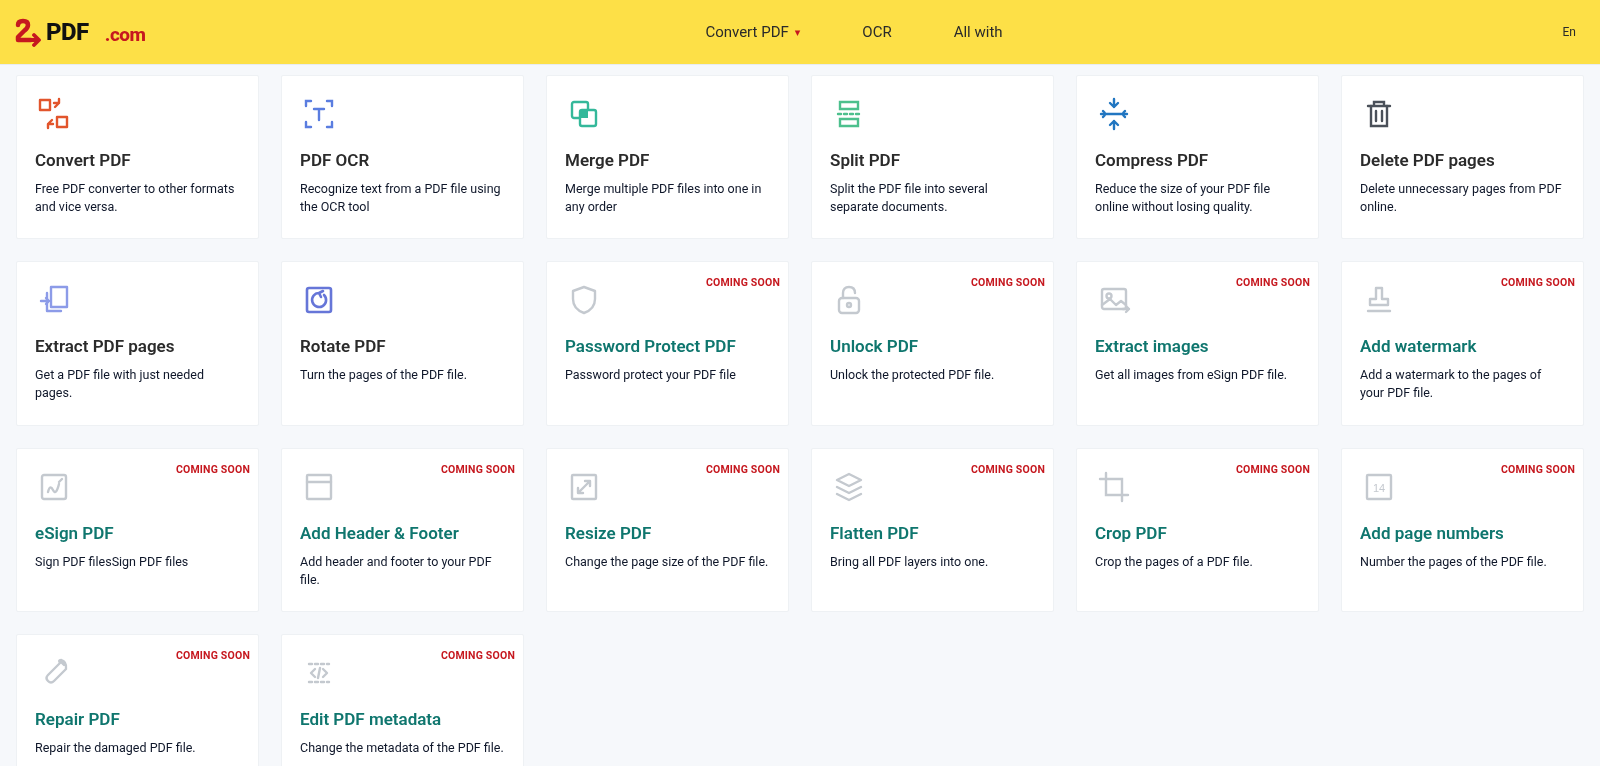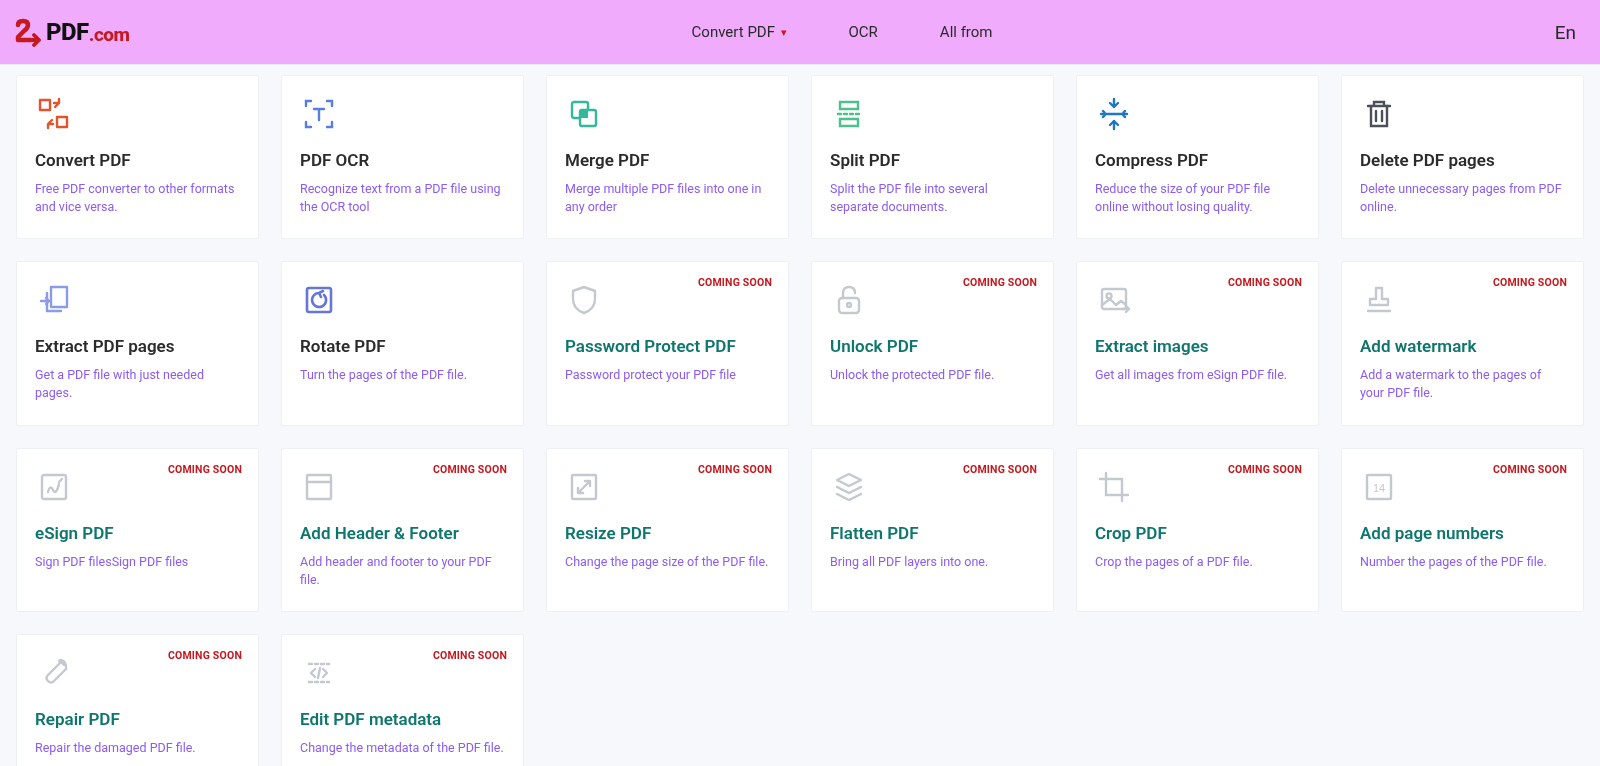--- a/index.html
+++ b/index.html
@@ -3,57 +3,57 @@
 <meta charset="utf-8">
 <style>
   * { box-sizing: border-box; margin: 0; padding: 0; }
   body {
     font-family: -apple-system, BlinkMacSystemFont, "Segoe UI", Roboto, Arial, sans-serif;
     background: #f6f8fb;
     color: #2a2a2a;
     width: 1600px;
   }
   header {
-    background: #f0abfc;
+    background: #fde047;
     border-bottom: 1px solid #e8ecf0;
     height: 65px;
     display: flex;
     align-items: center;
     padding: 0 14px;
   }
   .logo {
     display: flex;
     align-items: center;
     font-weight: 800;
     font-size: 24px;
     color: #111;
     letter-spacing: -0.5px;
   }
   .logo svg { margin-right: 2px; }
-  .logo .com { color: #c6181f; font-size: 19px; margin-left: 0px; margin-top:4px;}
+  .logo .com { color: #c6181f; font-size: 19px; margin-left: 16px; margin-top:4px;}
   nav.main-nav {
     flex: 1;
     display: flex;
     justify-content: center;
     gap: 62px;
   }
   nav.main-nav .nav-item {
     font-size: 15px;
     color: #2a2a2a;
     cursor: pointer;
     display: flex;
     align-items: center;
     gap: 6px;
   }
   nav.main-nav .chev {
     color: #c6181f;
     font-size: 11px;
   }
   .lang {
-    font-size: 19px;
+    font-size: 12px;
     color: #2a2a2a;
     cursor: pointer;
     padding-right: 10px;
   }
   .grid {
     display: grid;
     grid-template-columns: repeat(6, 1fr);
     gap: 22px;
     padding: 10px 16px 30px 16px;
   }
@@ -76,27 +76,27 @@
   }
   .card h3 {
     font-size: 17px;
     font-weight: 600;
     color: #2b2b2b;
     margin-bottom: 10px;
   }
   .card.soon h3 { color: #0f766e; }
   .card p {
     font-size: 12.5px;
-    color: #8b5cf6;
+    color: #0f172a;
     line-height: 1.45;
   }
   .badge {
     position: absolute;
     top: 14px;
-    right: 16px;
+    right: 8px;
     font-size: 10.5px;
     font-weight: 700;
     color: #c6181f;
     letter-spacing: 0.2px;
     padding-left: 28px;
   }
   svg.ic { width: 34px; height: 34px; }
   .soon svg.ic path, .soon svg.ic rect, .soon svg.ic circle, .soon svg.ic line, .soon svg.ic polyline, .soon svg.ic polygon {
     stroke: #c4c9cf !important;
   }
@@ -112,21 +112,21 @@
     </svg>
     <span>PDF</span>
     <span class="com">.com</span>
   </div>
   <nav class="main-nav">
     <div class="nav-item">
       <span>Convert PDF</span>
       <span class="chev">▾</span>
     </div>
     <div class="nav-item">OCR</div>
-    <div class="nav-item">All from</div>
+    <div class="nav-item">All with</div>
   </nav>
   <div class="lang">En</div>
 </header>
 
 <div class="grid">
 
   <div class="card">
     <div class="icon-slot">
       <svg class="ic" viewBox="0 0 34 34" fill="none" stroke="#e2552c" stroke-width="2.4" stroke-linecap="round" stroke-linejoin="round">
         <rect x="3" y="3" width="10" height="10"></rect>

